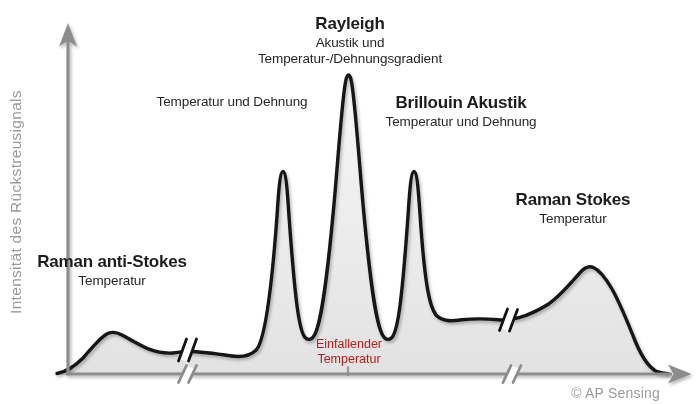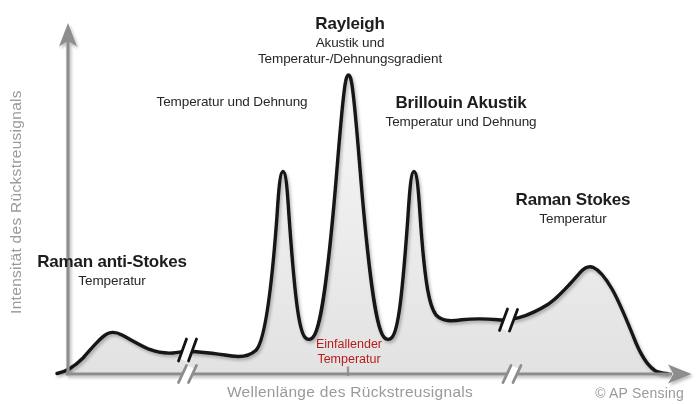--- a/index.html
+++ b/index.html
@@ -30,21 +30,21 @@
   .x-axis-label {
     position:absolute; left:350px; top:383px; transform:translateX(-50%);
     white-space:nowrap; font-size:15.5px; color:#9a9a9a; letter-spacing:0.3px;
   }
   .incident-label {
     position:absolute; left:349px; top:337px; transform:translateX(-50%);
     text-align:center; white-space:nowrap;
     font-size:12.5px; line-height:14.5px; color:#b91c1c;
   }
   .copyright {
-    position:absolute; right:16px; top:385px;
+    position:absolute; right:40px; top:385px;
     font-size:14px; color:#9a9a9a; letter-spacing:0.2px;
   }
 </style>
 </head>
 <body>
 
 <div class="stage">
 
   <svg width="700" height="404" viewBox="0 0 700 404">
     <defs>
@@ -117,17 +117,16 @@
     <div class="peak-title">Raman Stokes</div>
     <div class="peak-sub">Temperatur</div>
   </div>
 
   <div class="incident-label">
     <div>Einfallender</div>
     <div>Temperatur</div>
   </div>
 
   <div class="y-axis-label">Intensität des Rückstreusignals</div>
-  <div class="x-axis-label">Wellenlänge des Rückstreusignals</div>
 
   <div class="copyright">© AP Sensing</div>
 
 </div>
 
 </body></html>

